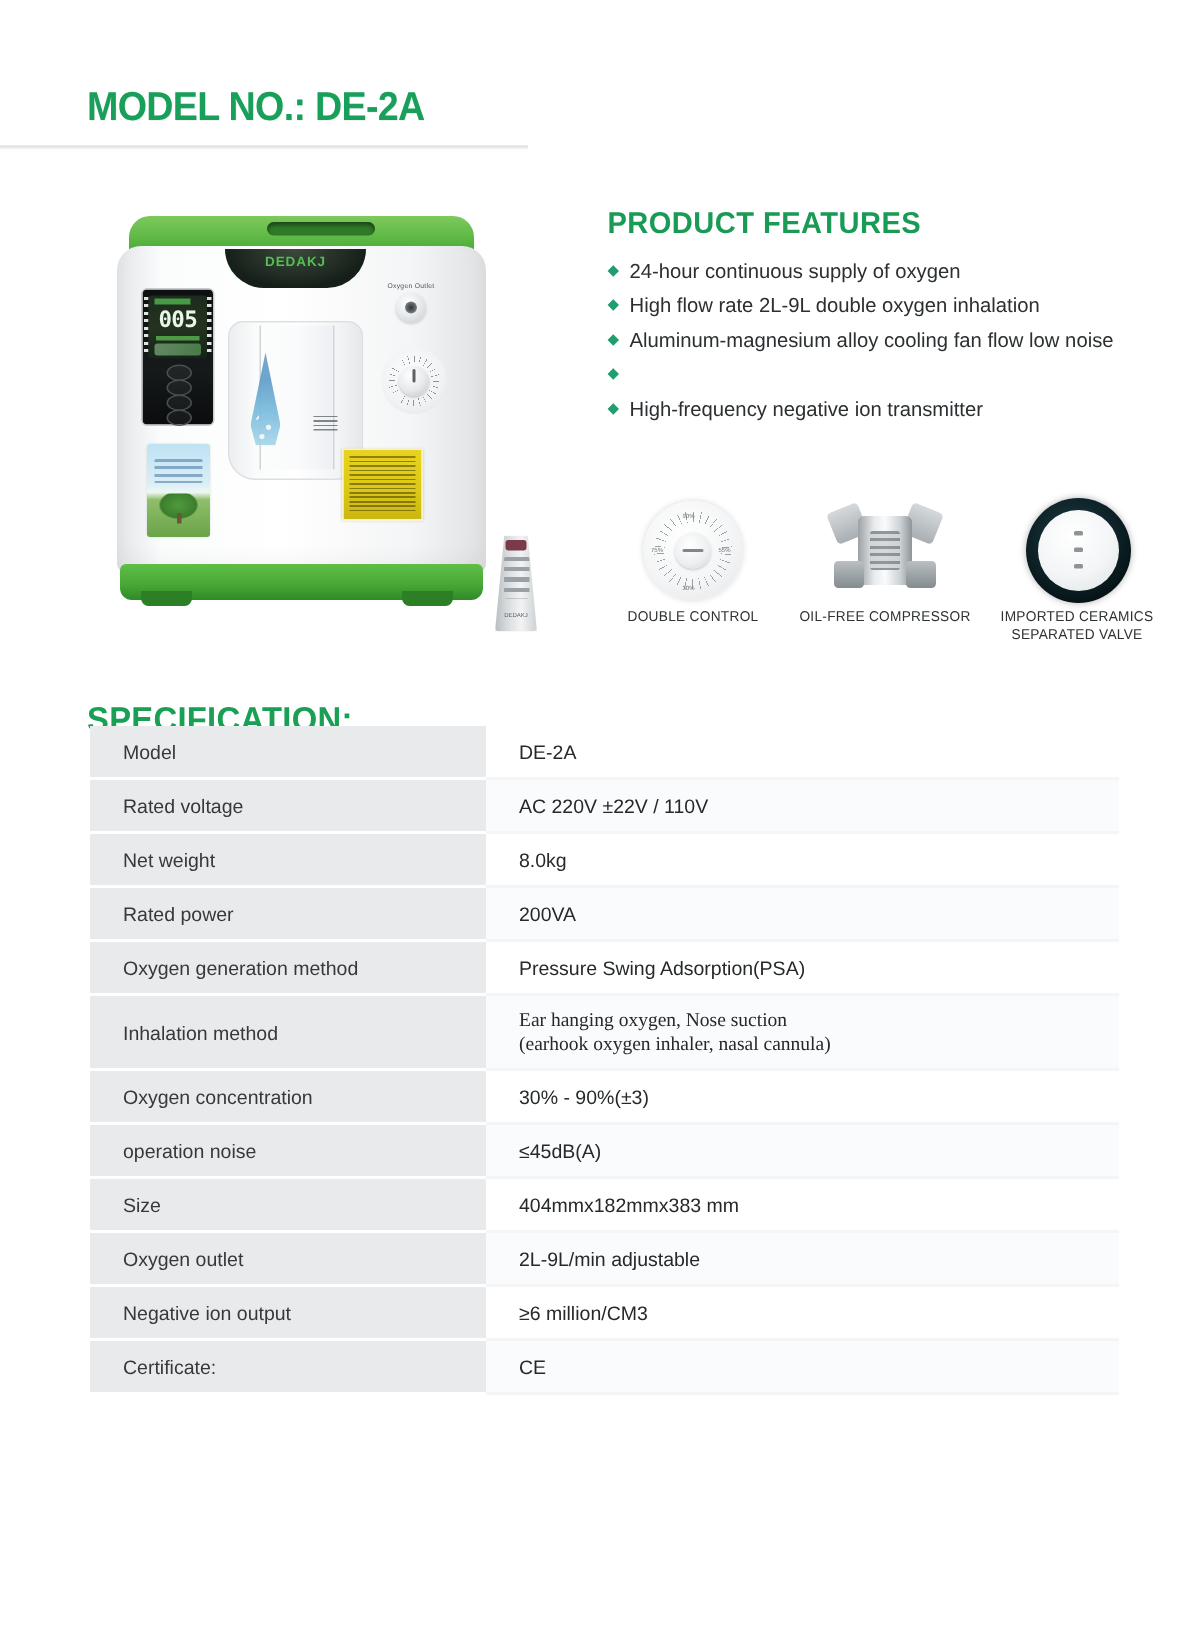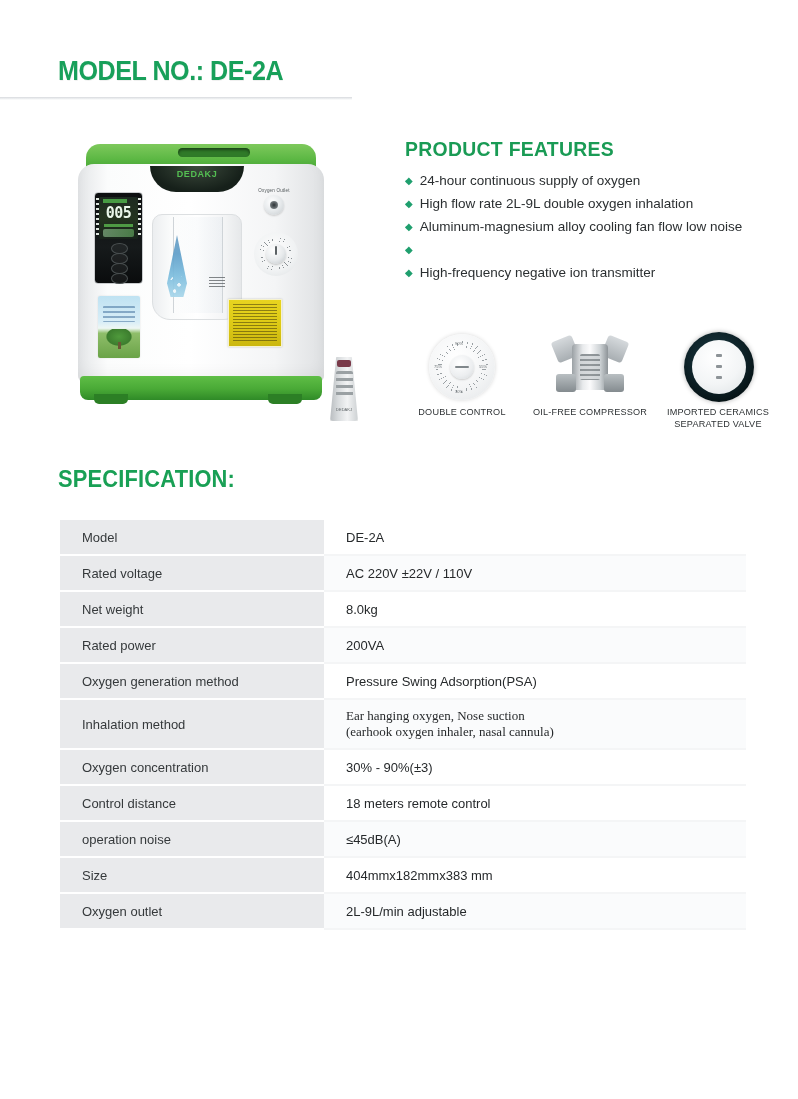--- a/index.html
+++ b/index.html
@@ -575,21 +575,21 @@
     left: 58px; top: 466px;
     font-size: 23px;
     font-weight: bold;
     color: #19a055;
     letter-spacing: 0.2px;
     transform: scaleX(0.95);
     transform-origin: left center;
   }
   .spec-table {
     position: absolute;
-    left: 60px; top: 520px;
+    left: 60px; top: 484px;
     width: 686px;
     border-collapse: collapse;
   }
   .spec-table tr { }
   .spec-table td {
     padding: 0;
     vertical-align: middle;
   }
   .spec-label {
     width: 242px;
@@ -791,30 +791,34 @@
       <td class="spec-label">Inhalation method</td>
       <td class="spec-value">
         <span class="val-line2">Ear hanging oxygen, Nose suction</span>
         <span class="val-line2">(earhook oxygen inhaler, nasal cannula)</span>
       </td>
     </tr>
     <tr>
       <td class="spec-label">Oxygen concentration</td>
       <td class="spec-value">30% - 90%(±3)</td>
     </tr>
-    <tr>
-      <td class="spec-label">Control distance</td>
-      <td class="spec-value">18 meters remote control</td>
-    </tr>
     <tr class="tinted">
       <td class="spec-label">operation noise</td>
       <td class="spec-value">≤45dB(A)</td>
     </tr>
     <tr>
       <td class="spec-label">Size</td>
       <td class="spec-value">404mmx182mmx383 mm</td>
     </tr>
     <tr class="tinted">
       <td class="spec-label">Oxygen outlet</td>
       <td class="spec-value">2L-9L/min adjustable</td>
     </tr>
+    <tr>
+      <td class="spec-label">Negative ion output</td>
+      <td class="spec-value">≥6 million/CM3</td>
+    </tr>
+    <tr class="tinted">
+      <td class="spec-label">Certificate:</td>
+      <td class="spec-value">CE</td>
+    </tr>
   </tbody>
 </table>
 
 </body></html>

